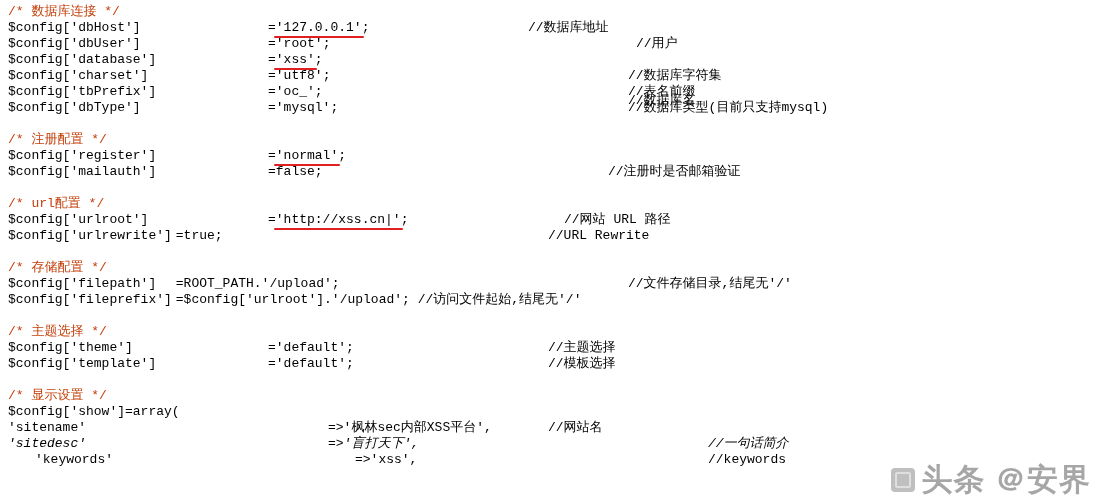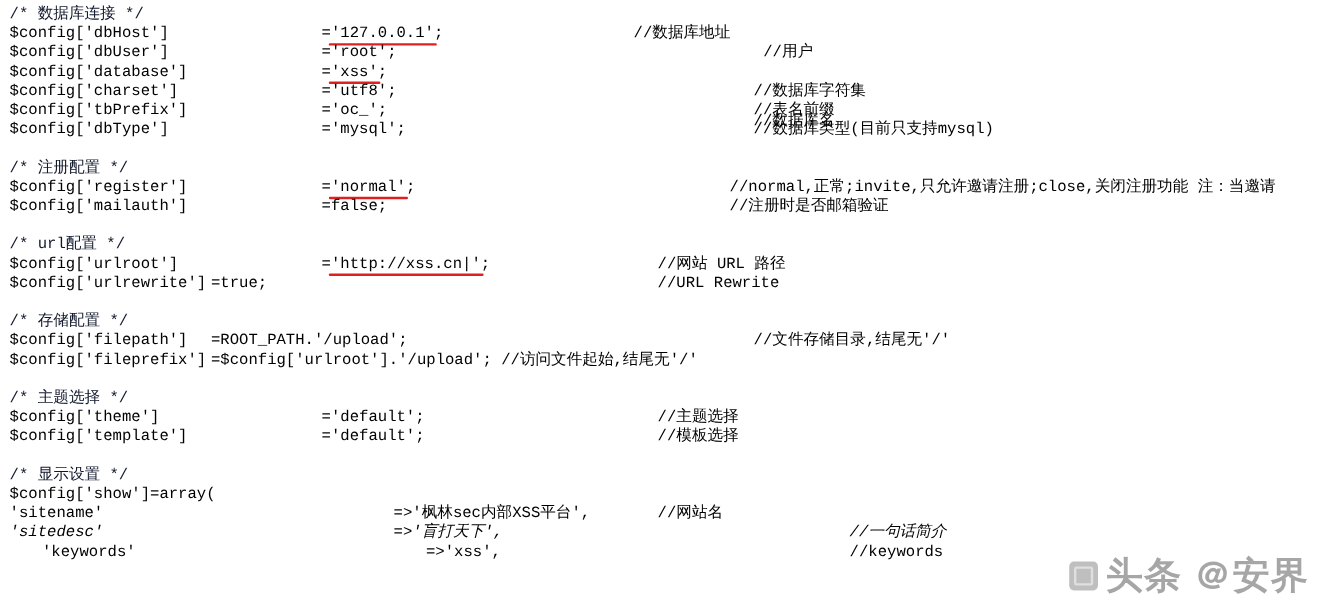--- a/index.html
+++ b/index.html
@@ -12,21 +12,21 @@
     color: #000000;
     white-space: nowrap;
     overflow: hidden;
     position: relative;
     width: 1101px;
     height: 500px;
     box-sizing: border-box;
   }
   .line { height: 16px; }
   .col-key   { display: inline-block; width: 260px; vertical-align: top; }
-  .comment   { color: #0f172a; }
+  .comment   { color: #c2410c; }
   .red-underline {
     position: relative;
     display: inline-block;
   }
   .red-underline::after {
     content: "";
     position: absolute;
     left: -2px;
     right: -2px;
     bottom: -2px;
@@ -71,28 +71,28 @@
     <div class="line" style="position: relative;"><span class="col-key">$config['dbUser']</span><span>=<span>'root'</span>;</span><span style="position: absolute; left: 628px; text-align: right;">//用户</span></div>
     <div class="line" style="position: relative;"><span class="col-key">$config['database']</span><span>=<span class="red-underline">'xss'</span>;</span><span style="position: absolute; left: 620px; margin-top: 41px;">//数据库名</span></div>
     <div class="line" style="position: relative;"><span class="col-key">$config['charset']</span><span>=<span>'utf8'</span>;</span><span style="position: absolute; left: 620px;">//数据库字符集</span></div>
     <div class="line" style="position: relative;"><span class="col-key">$config['tbPrefix']</span><span>=<span>'oc_'</span>;</span><span style="position: absolute; left: 620px;">//表名前缀</span></div>
     <div class="line" style="position: relative;"><span class="col-key">$config['dbType']</span><span>=<span>'mysql'</span>;</span><span style="position: absolute; left: 620px;">//数据库类型(目前只支持mysql)</span></div>
   </div>
 <div class="line"></div>
 
 <div class="line comment">/* 注册配置 */</div>
 <div id="reg-rows">
-    <div class="line" style="position: relative;"><span class="col-key">$config['register']</span><span>=<span class="red-underline">'normal'</span>;</span><span style="position: absolute; left: 600px;">//normal,正常;invite,只允许邀请注册;close,关闭注册功能  注：当邀请</span></div>
+    <div class="line" style="position: relative;"><span class="col-key">$config['register']</span><span>=<span class="red-underline">'normal'</span>;</span></div>
     <div class="line" style="position: relative;"><span class="col-key">$config['mailauth']</span><span>=<span>false</span>;</span><span style="position: absolute; left: 600px;">//注册时是否邮箱验证</span></div>
   </div>
 <div class="line"></div>
 
 <div class="line comment">/* url配置 */</div>
 <div id="url-rows">
-    <div class="line" style="position: relative;"><span class="col-key">$config['urlroot']</span><span>=<span class="red-underline">'http://xss.cn|'</span>;</span><span style="position: absolute; left: 540px;">//网站 URL 路径</span></div>
+    <div class="line" style="position: relative;"><span class="col-key">$config['urlroot']</span><span>=<span class="red-underline">'http://xss.cn|'</span>;</span><span style="position: absolute; left: 556px;">//网站 URL 路径</span></div>
     <div class="line" style="position: relative;"><span class="col-key" style="width: 160px;">$config['urlrewrite']</span><span>   =true;</span><span style="position: absolute; left: 540px;">//URL Rewrite</span></div>
   </div>
 <div class="line"></div>
 
 <div class="line comment">/* 存储配置 */</div>
 <div id="store-rows">
     <div class="line" style="position: relative;"><span class="col-key" style="width: 160px;">$config['filepath']</span><span>        =ROOT_PATH.'/upload';</span><span style="position: absolute; left: 620px;">//文件存储目录,结尾无'/'</span></div>
     <div class="line"><span class="col-key" style="width: 160px;">$config['fileprefix']</span><span>  =$config['urlroot'].'/upload';  //访问文件起始,结尾无'/'</span></div>
   </div>
 <div class="line"></div>

